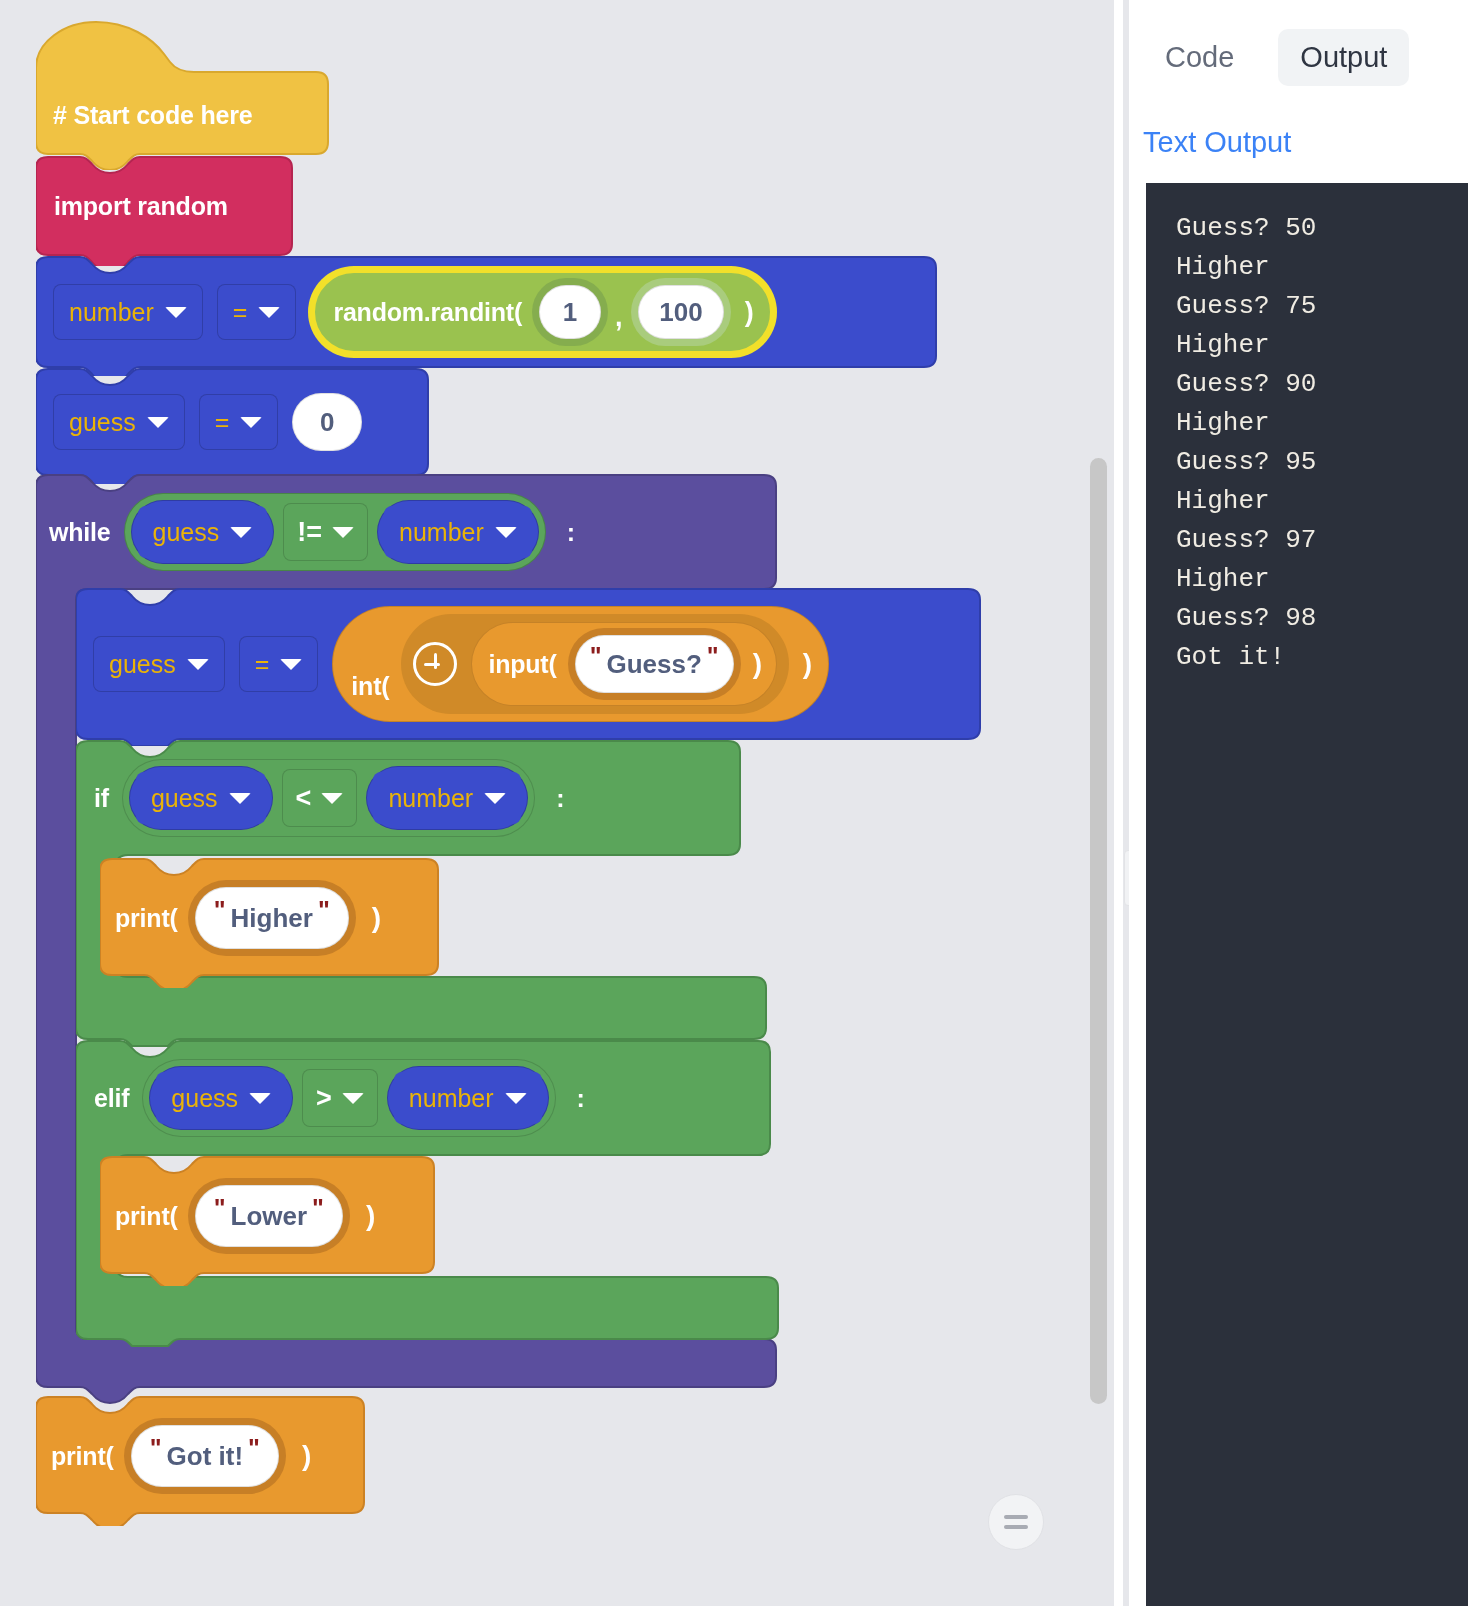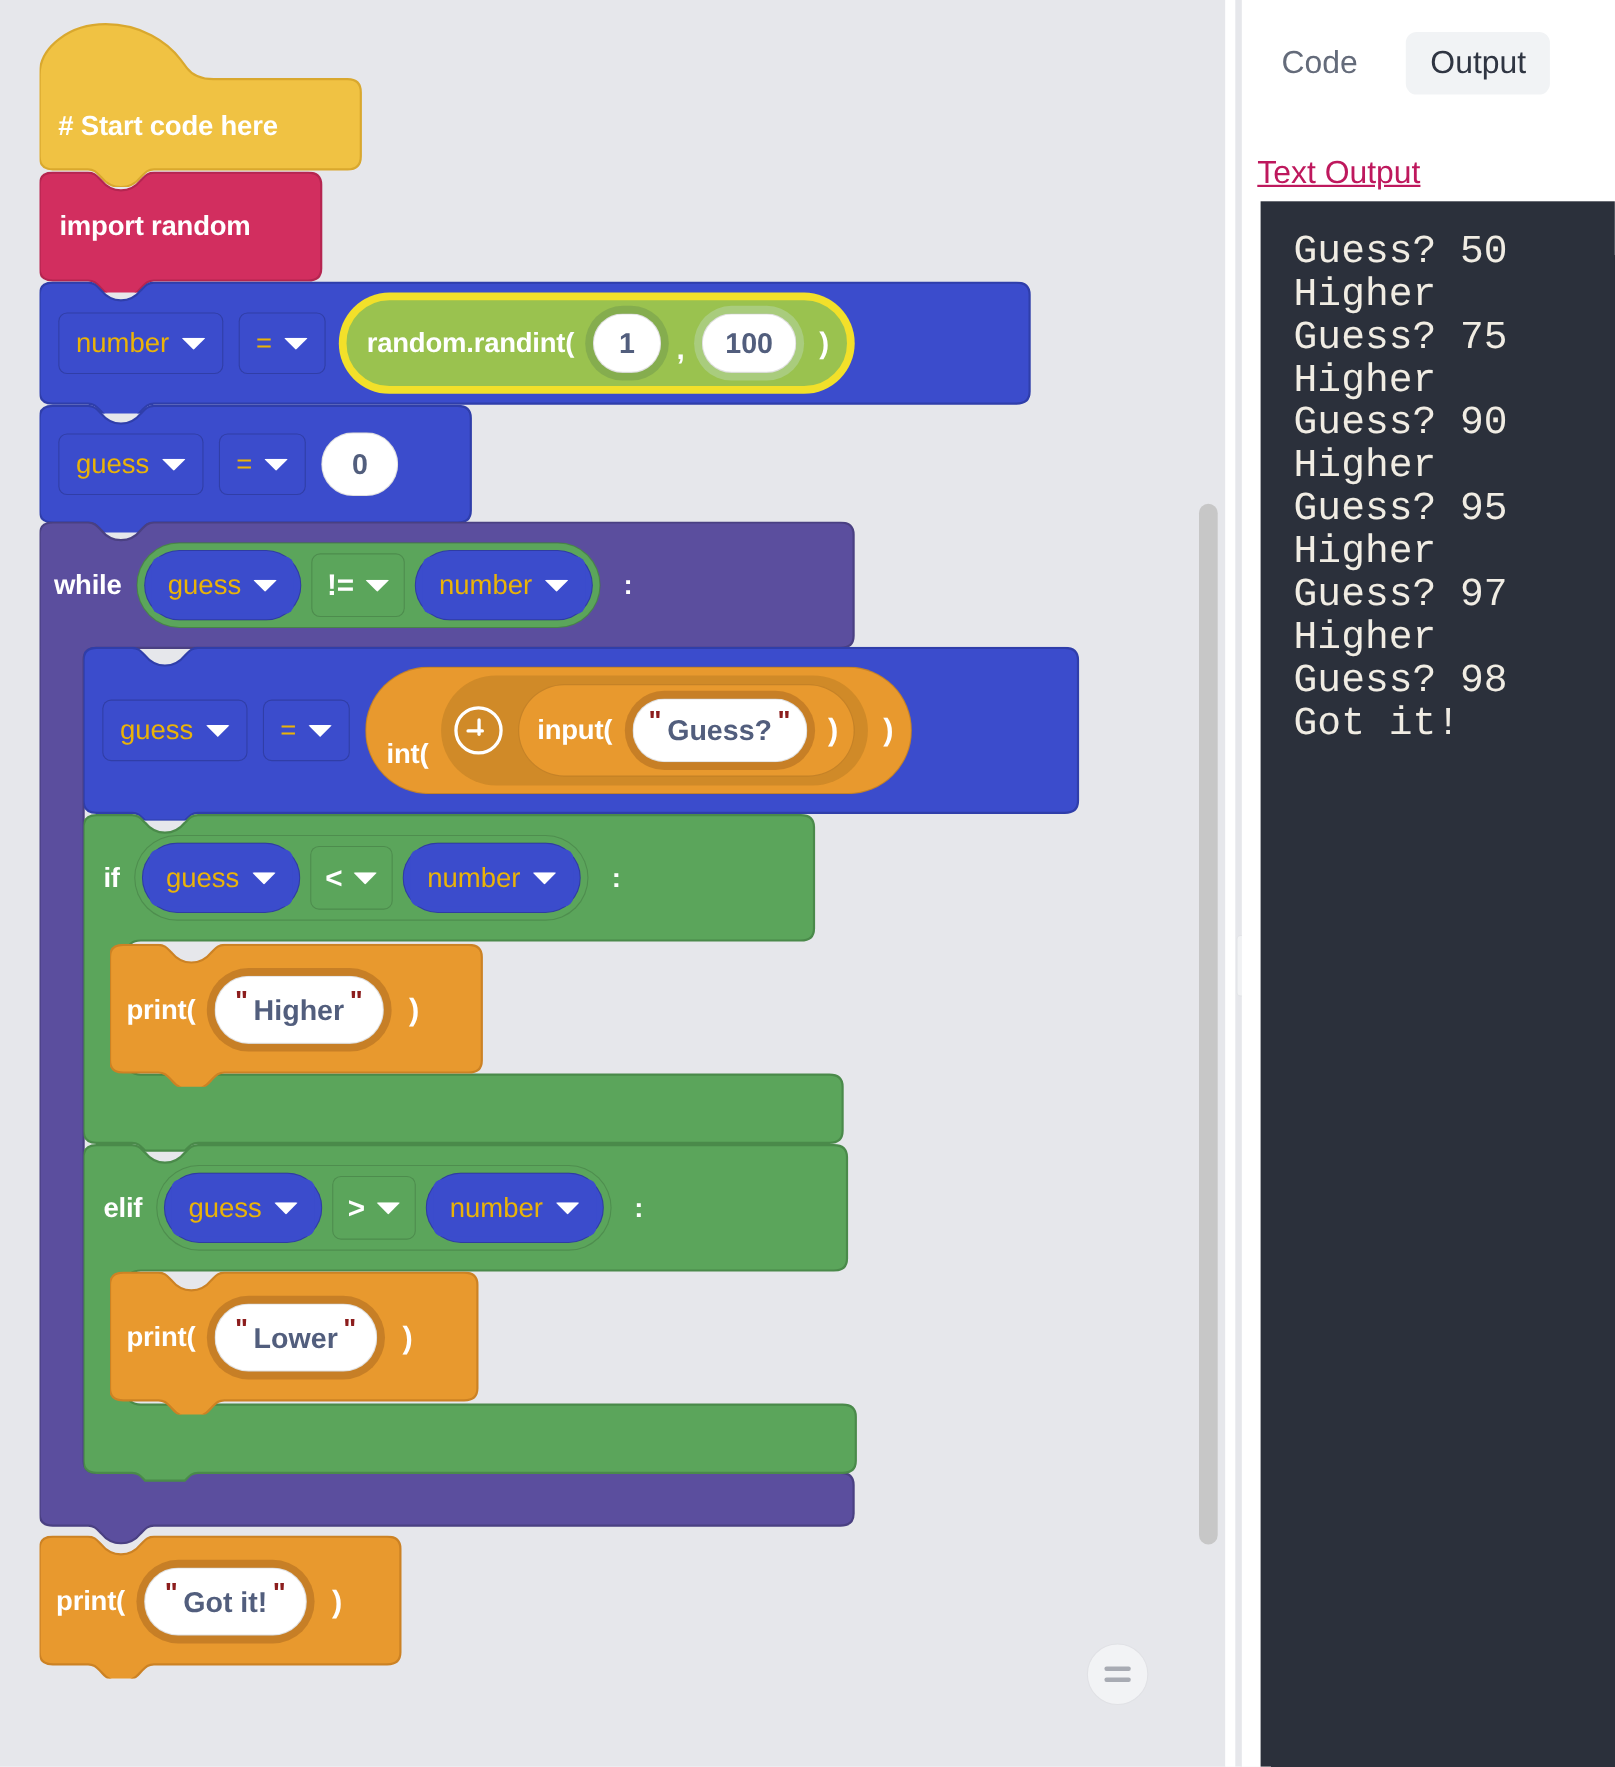--- a/index.html
+++ b/index.html
@@ -113,30 +113,30 @@
 
   
   .panel{position:absolute;left:1129px;top:0;width:339px;height:1606px;background:#ffffff;}
   .tabs{position:absolute;left:14px;top:29px;display:flex;align-items:center;gap:22px;}
   .tab{
     padding:14px 22px;border-radius:10px;font-size:29px;line-height:1;
     color:#646b7a;cursor:pointer;white-space:nowrap;
   }
   .tab.active{background:#f1f3f5;color:#2f3542;}
   .panel-title{
-    position:absolute;left:14px;top:143px;font-size:29px;color:#be185d;line-height:1;white-space:nowrap;text-decoration:underline;
+    position:absolute;left:14px;top:128px;font-size:29px;color:#3b82f6;line-height:1;white-space:nowrap;
   }
   .console{
     position:absolute;left:17px;top:183px;width:322px;height:1423px;
     background:#2b303b;padding:26px 0 0 0;box-sizing:border-box;overflow:hidden;
   }
   .console pre{
     margin:0;padding:0 0 0 30px;
     font-family:"Liberation Mono","DejaVu Sans Mono",monospace;
-    font-size:36px;line-height:39px;color:#f0ece3;white-space:pre;
+    font-size:26px;line-height:39px;color:#f0ece3;white-space:pre;
   }
 </style>
 </head>
 <body>
 
 <div class="app">
 
   <div class="workspace">
     <div class="canvas">
 

